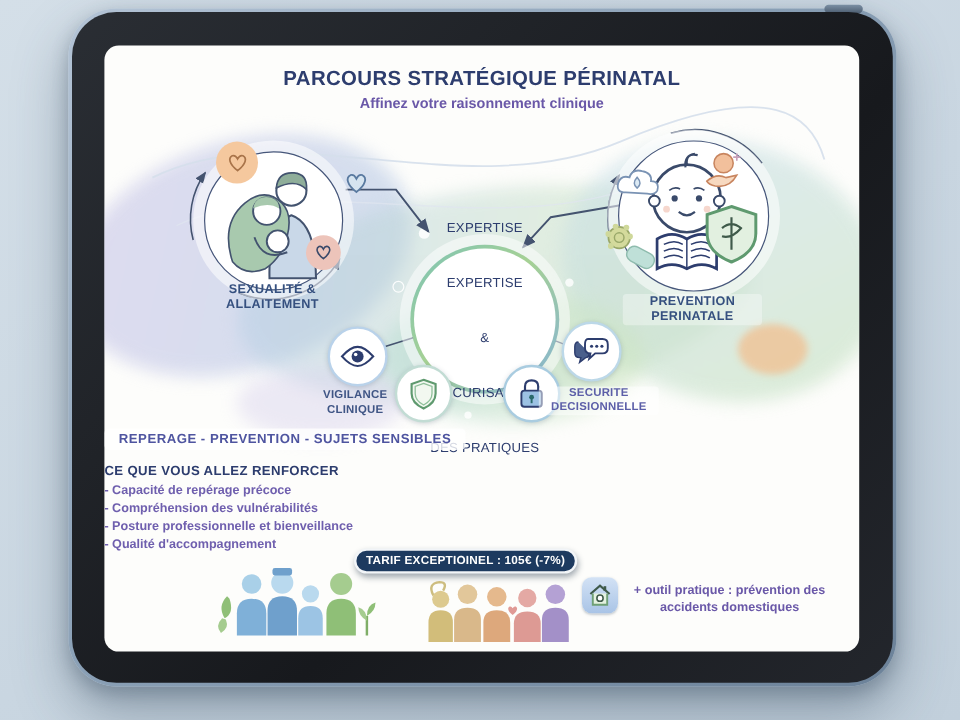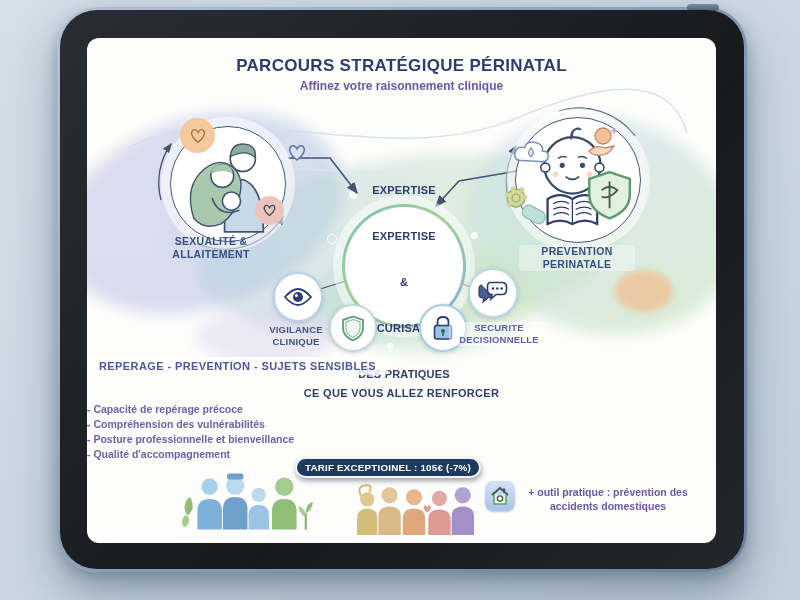--- a/index.html
+++ b/index.html
@@ -13,27 +13,27 @@
   .power-btn{position:absolute;left:630px;top:-3px;width:32px;height:7px;border-radius:4px;background:linear-gradient(#7b8fa4,#4c5d70);}
   .abs{position:absolute;}
   .blob{position:absolute;border-radius:50%;filter:blur(7px);}
   .dot{position:absolute;border-radius:50%;background:#fff;}
   .ring-dot{position:absolute;border-radius:50%;border:1.5px solid #fff;}
   .title{position:absolute;left:0;top:18px;width:100%;text-align:center;font-size:17px;font-weight:700;color:#2d3d6e;letter-spacing:.3px;}
   .subtitle{position:absolute;left:0;top:41px;width:100%;text-align:center;font-size:12px;font-weight:700;color:#6a58a8;}
   .bignode{position:absolute;border-radius:50%;background:#fff;border:1.6px solid #46567a;box-shadow:0 0 0 9px rgba(255,255,255,.55);}
   .centernode{position:absolute;border-radius:50%;padding:3px;background:linear-gradient(135deg,#7cc3b6,#a6d194 45%,#84b2d8);box-shadow:0 0 0 9px rgba(255,255,255,.5);}
   .centernode .inner{width:118px;height:118px;border-radius:50%;background:#fff;display:flex;flex-direction:column;align-items:center;justify-content:center;}
-  .centernode .inner span{display:block;font-size:11px;font-weight:700;color:#2d3d6e;line-height:13px;letter-spacing:.2px;margin-top:33px;}
+  .centernode .inner span{display:block;font-size:11px;font-weight:400;color:#2d3d6e;line-height:13px;letter-spacing:.2px;margin-top:33px;}
   .nodelabel{position:absolute;text-align:center;font-size:10.5px;font-weight:700;color:#35507f;line-height:13px;letter-spacing:.3px;}
   .satellite{position:absolute;border-radius:50%;background:#fff;box-shadow:0 1px 4px rgba(70,90,110,.25);display:flex;align-items:center;justify-content:center;}
   .satlabel{position:absolute;text-align:center;font-size:9.5px;font-weight:700;line-height:12px;letter-spacing:.2px;}
   .band{position:absolute;left:0;top:318px;width:100%;text-align:left;}
   .band span{display:inline-block;background:rgba(255,255,255,.8);border-radius:4px;padding:3px 12px;font-size:11px;font-weight:700;color:#4f55a0;letter-spacing:.4px;}
-  .re-head{position:absolute;left:0;top:349px;width:100%;text-align:center;font-size:11px;font-weight:700;color:#2d3d6e;letter-spacing:.3px;}
+  .re-head{position:absolute;left:0;top:349px;width:100%;font-size:11px;font-weight:700;color:#2d3d6e;letter-spacing:.3px;}
   .re-item{position:absolute;left:0;width:100%;font-size:10.5px;font-weight:700;color:#6f5fae;}
   .pill{position:absolute;left:208px;top:419px;width:182px;height:17px;background:#1d3a5f;border:2px solid #f2f5f8;border-radius:12px;
     box-shadow:1px 3px 5px rgba(20,40,60,.4);display:flex;align-items:center;justify-content:center;}
   .pill span{color:#fff;font-size:9.8px;font-weight:700;letter-spacing:.2px;}
   .tool-text{position:absolute;left:430px;top:447px;width:182px;text-align:center;font-size:10.5px;font-weight:700;color:#6a58a8;line-height:14px;}
   .house{position:absolute;left:398px;top:443px;width:30px;height:30px;border-radius:8px;background:linear-gradient(#d3e2f5,#a9c4e6);box-shadow:0 1px 2px rgba(70,90,110,.3);display:flex;align-items:center;justify-content:center;}
   .minicircle{position:absolute;border-radius:50%;display:flex;align-items:center;justify-content:center;}
 </style>
 </head>
 <body>
@@ -104,21 +104,21 @@
             </svg>
         </div>
         <div class="minicircle" style="left:168px;top:158px;width:29px;height:29px;background:#edc4ba;">
           <svg width="15" height="13" viewBox="0 0 20 18">
               <path d="M10 16 C2 10 1 4 5 2 Q8 1 10 5 Q12 1 15 2 C19 4 18 10 10 16 Z" fill="none" stroke="#3a4a6a" stroke-width="1.8"></path>
             </svg>
         </div>
         <svg class="abs" style="left:200px;top:106px;" width="20" height="18" viewBox="0 0 20 18">
             <path d="M10 16 C2 10 1 4 5 2 Q8 1 10 5 Q12 1 15 2 C19 4 18 10 10 16 Z" fill="#d6e4f0" stroke="#5a7aa0" stroke-width="1.5"></path>
           </svg>
-        <div class="nodelabel" style="left:64px;top:197px;width:120px;">SEXUALITÉ &amp; ALLAITEMENT</div>
+        <div class="nodelabel" style="left:80px;top:197px;width:120px;">SEXUALITÉ &amp; ALLAITEMENT</div>
 
         
         <div class="centernode" style="left:255px;top:166px;">
           <div class="inner">
             <span>EXPERTISE</span>
             <span>EXPERTISE</span>
             <span>&amp;</span>
             <span>SÉCURISATION</span>
             <span>DES PRATIQUES</span>
           </div>

